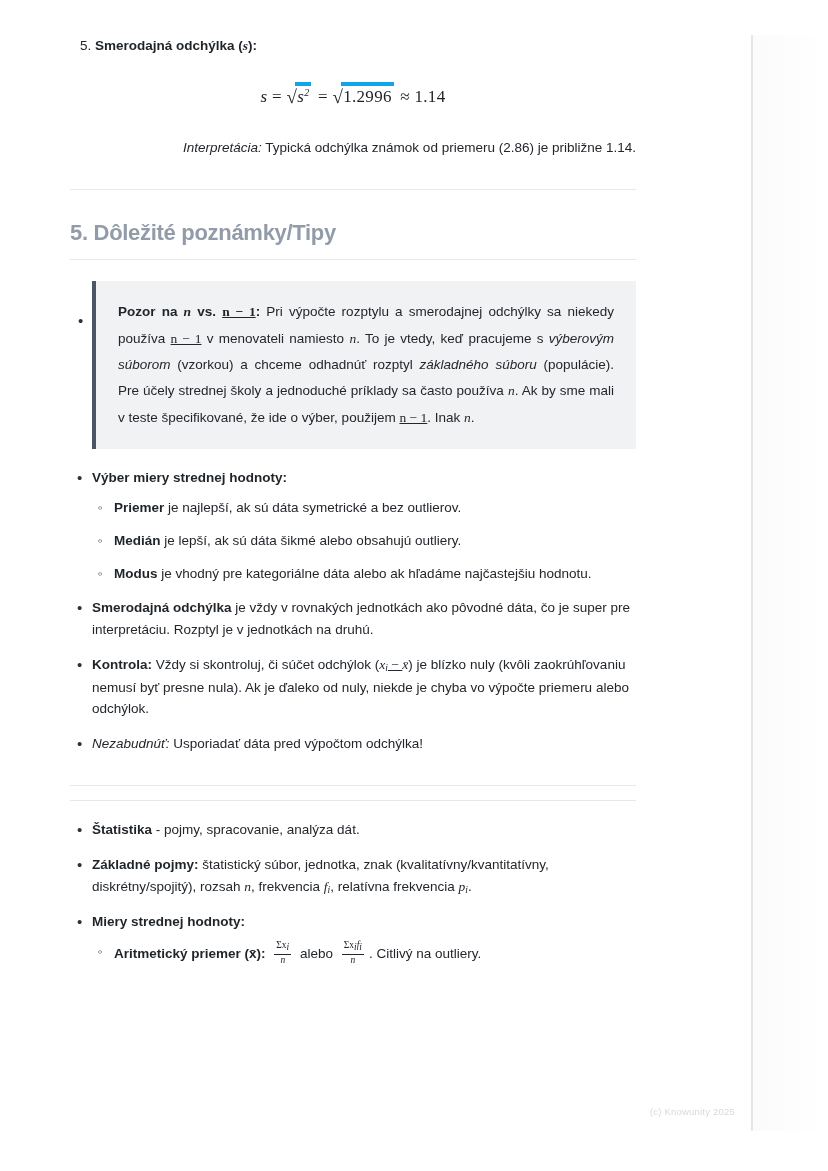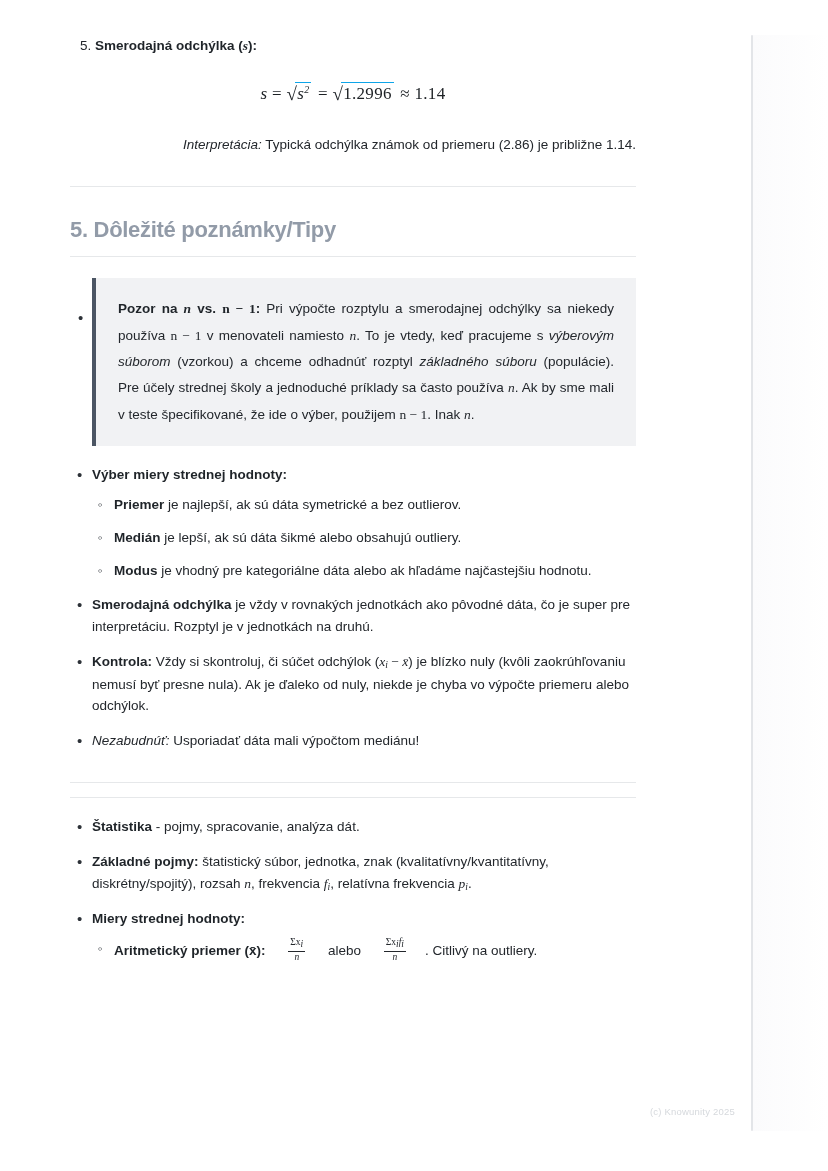--- a/index.html
+++ b/index.html
@@ -74,20 +74,21 @@
   b, strong { font-weight: bold; color: #1f2429; }
   .mi {
     font-family: "Liberation Serif", serif;
     font-style: italic;
     font-size: 13.5px;
   }
   .mn {
     font-family: "Liberation Serif", serif;
     font-style: normal;
     font-size: 13.5px;
+    text-decoration: underline;
   }
   .sub {
     font-family: "Liberation Serif", serif;
     font-style: italic;
     font-size: 9.5px;
     vertical-align: -2px;
   }
 
   
   .formula {
@@ -100,21 +101,21 @@
   }
   .formula .it { font-style: italic; }
   .sqrt {
     display: inline-block;
     position: relative;
     padding: 0 2px 0 0;
   }
   .radical { font-size: 19px; vertical-align: -1px; }
   .radicand {
     display: inline-block;
-    border-top: 1px solid #0ea5e9;
+    border-top: 4px solid #0ea5e9;
     padding: 1px 2px 0 2px;
     margin-left: -2px;
   }
   .sup {
     font-size: 10px;
     vertical-align: 6px;
     font-style: italic;
   }
 
   .interp {
@@ -230,21 +231,21 @@
   li em { }
 
   
   .frac {
     display: inline-block;
     vertical-align: -5px;
     text-align: center;
     font-family: "Liberation Serif", serif;
     font-size: 9.5px;
     line-height: 1.05;
-    margin: 0 19px;
+    margin: 0 5px;
   }
   .frac .top {
     display: block;
     border-bottom: 1px solid #23272c;
     padding: 0 2px 1px 2px;
   }
   .frac .bot {
     display: block;
     padding: 1px 2px 0 2px;
     font-style: italic;
@@ -298,21 +299,21 @@
       <li>
         <b>Výber miery strednej hodnoty:</b>
         <ul class="lvl2">
           <li><b>Priemer</b><span> je najlepší, ak sú dáta symetrické a bez outlierov.</span></li>
           <li><b>Medián</b><span> je lepší, ak sú dáta šikmé alebo obsahujú outliery.</span></li>
           <li><b>Modus</b><span> je vhodný pre kategoriálne dáta alebo ak hľadáme najčastejšiu hodnotu.</span></li>
         </ul>
       </li>
       <li><b>Smerodajná odchýlka</b><span> je vždy v rovnakých jednotkách ako pôvodné dáta, čo je super pre interpretáciu. Rozptyl je v jednotkách na druhú.</span></li>
       <li><b>Kontrola:</b><span> Vždy si skontroluj, či súčet odchýlok (</span><span class="mi">x</span><span class="sub">i</span><span class="mn"> − </span><span class="mi">x̄</span><span>) je blízko nuly (kvôli zaokrúhľovaniu nemusí byť presne nula). Ak je ďaleko od nuly, niekde je chyba vo výpočte priemeru alebo odchýlok.</span></li>
-      <li><em>Nezabudnúť:</em><span> Usporiadať dáta mali výpočtom mediánu!</span></li>
+      <li><em>Nezabudnúť:</em><span> Usporiadať dáta pred výpočtom odchýlka!</span></li>
     </ul>
 
     <hr class="rule">
 
     <hr class="section-rule">
 
     <ul class="lvl1">
       <li><b>Štatistika</b><span> - pojmy, spracovanie, analýza dát.</span></li>
       <li><b>Základné pojmy:</b><span> štatistický súbor, jednotka, znak (kvalitatívny/kvantitatívny, diskrétny/spojitý), rozsah </span><span class="mi">n</span><span>, frekvencia </span><span class="mi">f</span><span class="sub">i</span><span>, relatívna frekvencia </span><span class="mi">p</span><span class="sub">i</span><span>.</span></li>
       <li>

